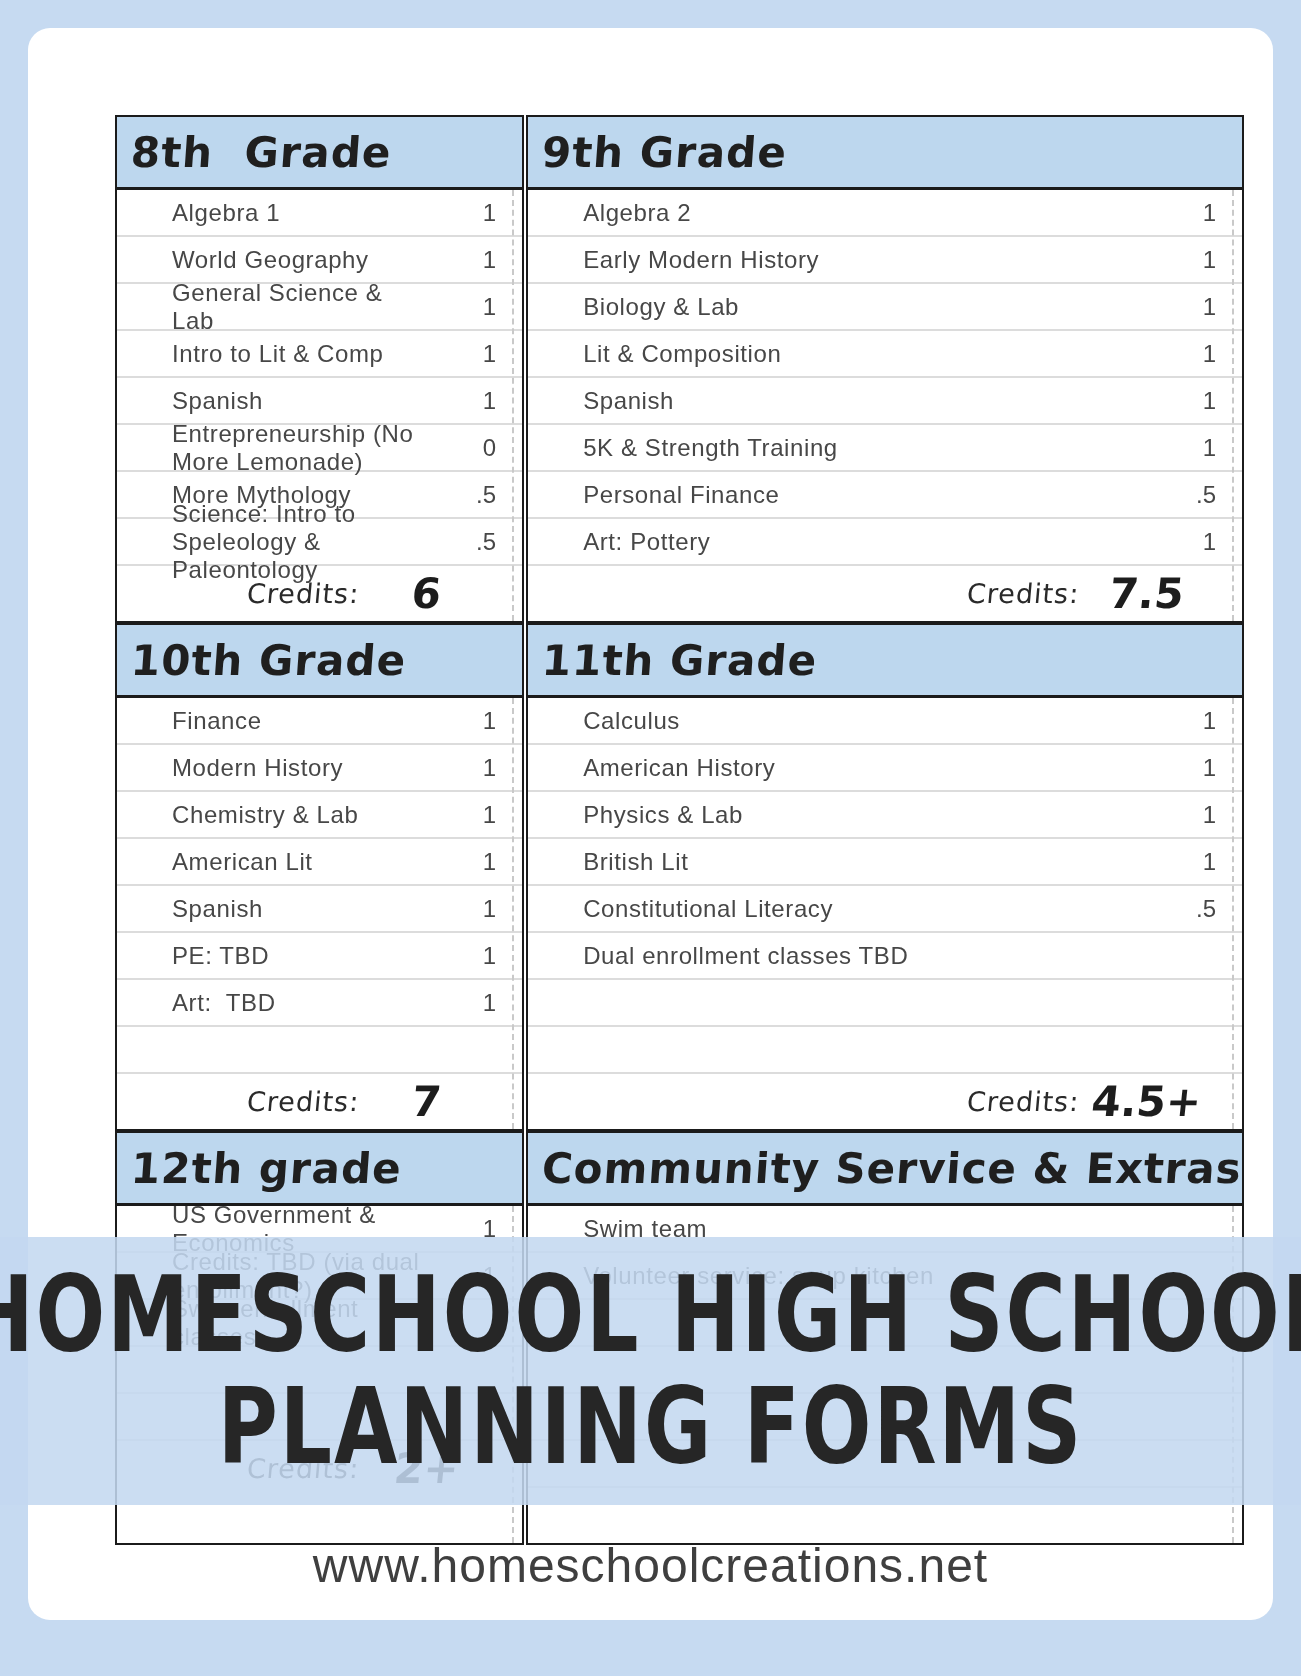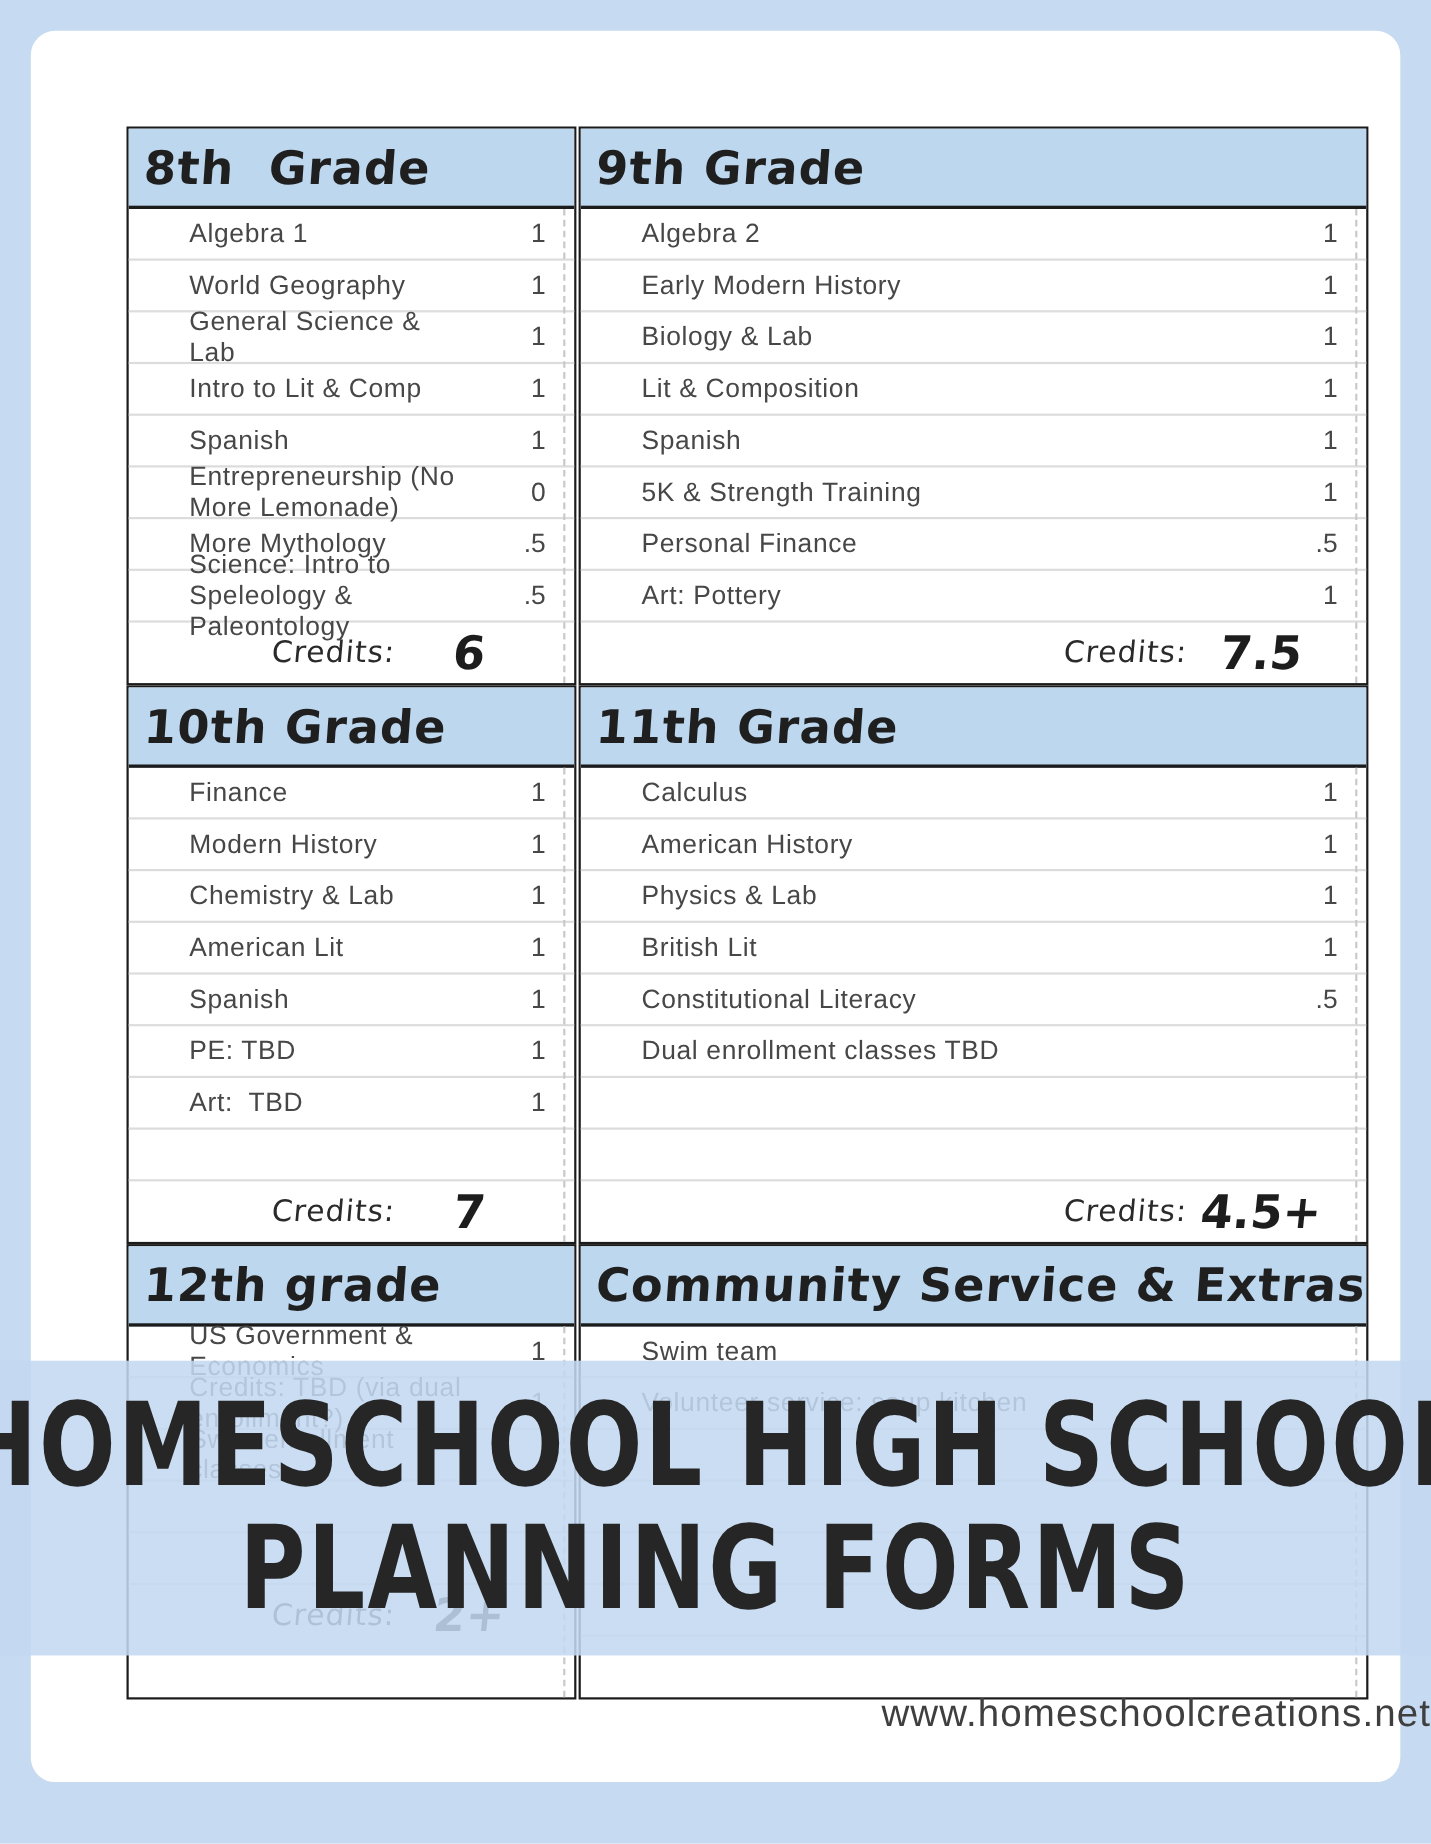--- a/index.html
+++ b/index.html
@@ -66,22 +66,22 @@
     background:rgba(195,216,240,0.87);
     display:flex;flex-direction:column;align-items:center;justify-content:center;
     z-index:5;
   }
   .banner-line{
     font-family:"DejaVu Sans",sans-serif;font-weight:700;font-size:82px;
     color:#262626;letter-spacing:2px;line-height:112px;
     transform:scale(1.0,1.28);text-transform:uppercase;white-space:nowrap;
   }
   .url{
-    position:absolute;left:0;top:1538px;width:1301px;text-align:right;
-    font-size:35px;color:#3f3f3f;letter-spacing:1px;z-index:6;
+    position:absolute;left:0;top:1538px;width:1301px;text-align:center;
+    font-size:48px;color:#3f3f3f;letter-spacing:1px;z-index:6;
   }
 </style>
 </head>
 <body>
 
 <div class="sheet">
   <div id="tables">
       <div class="gtable">
         <div class="thead">
           <span class="title">8th  Grade</span>

